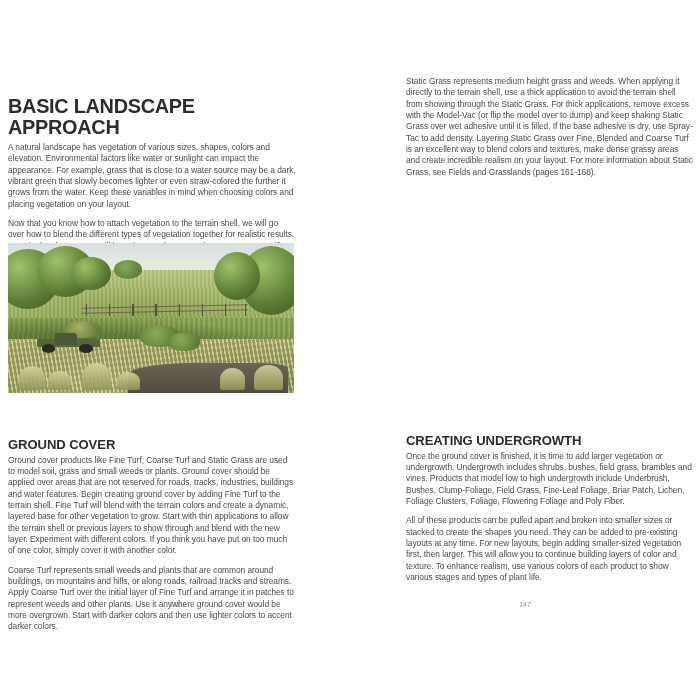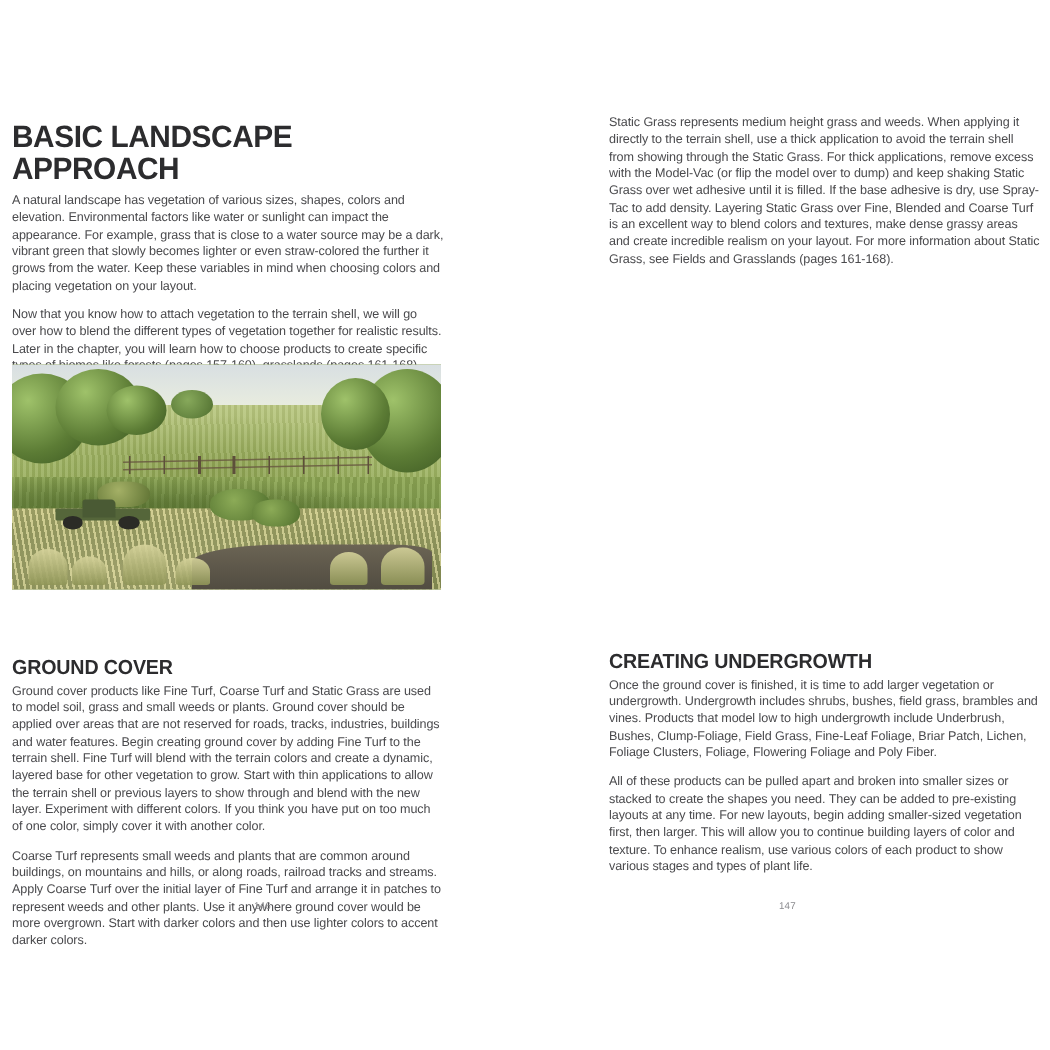--- a/index.html
+++ b/index.html
@@ -191,21 +191,21 @@
   .page-num-left  { left: 0; top: 601px; }
   .page-num-right { left: 350px; top: 601px; }
 </style>
 </head>
 <body>
 
 <div class="spread">
 
   <div class="page page-left">
 
-    <div class="col" style="top: 82px;">
+    <div class="col" style="top: 96px;">
       <h1 class="section-title">BASIC LANDSCAPE APPROACH</h1>
       <p class="body">A natural landscape has vegetation of various sizes, shapes, colors and elevation. Environmental factors like water or sunlight can impact the appearance. For example, grass that is close to a water source may be a dark, vibrant green that slowly becomes lighter or even straw-colored the further it grows from the water. Keep these variables in mind when choosing colors and placing vegetation on your layout.</p>
       <p class="body">Now that you know how to attach vegetation to the terrain shell, we will go over how to blend the different types of vegetation together for realistic results. Later in the chapter, you will learn how to choose products to create specific types of biomes like forests (pages 157-160), grasslands (pages 161-168), deserts (pages 169-174) and water areas (pages 175-194).</p>
     </div>
 
     <div class="photo-left">
       <div class="pl-sky"></div>
       <div class="pl-far-field"></div>
       <div class="pl-mid"></div>
       <div class="pl-fore"></div>

